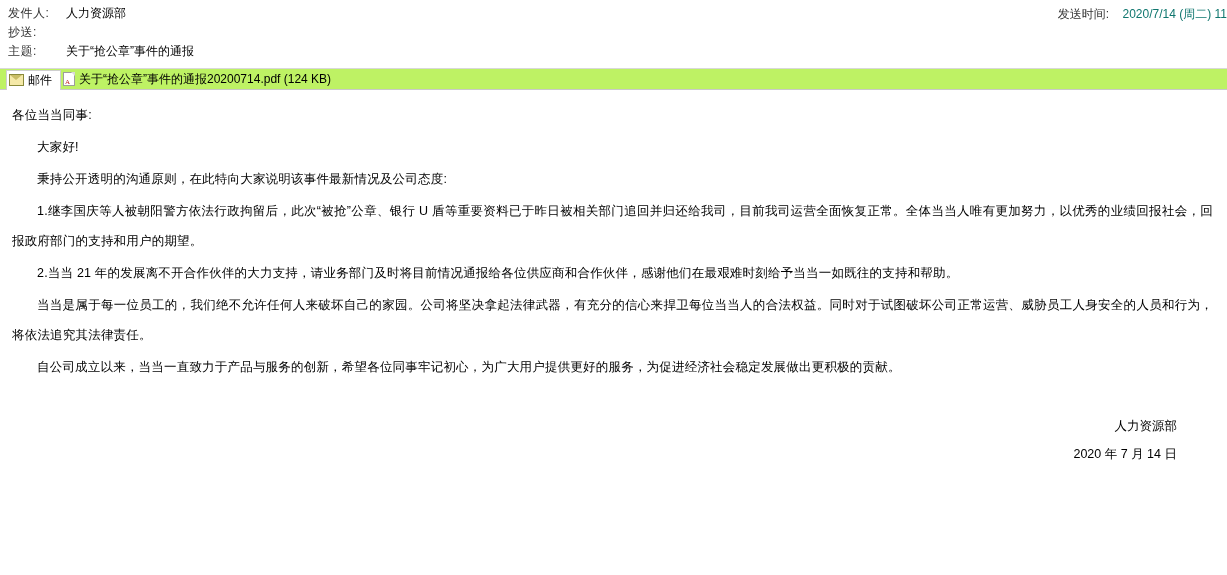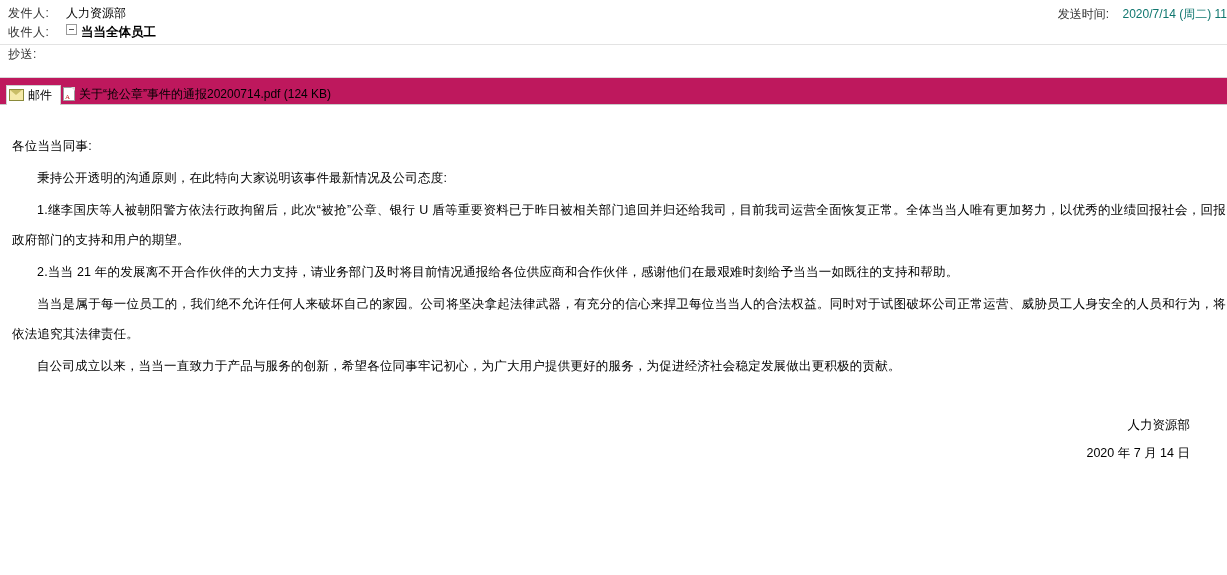--- a/index.html
+++ b/index.html
@@ -81,25 +81,25 @@
   .sendtime .st-value {
     color: #0f766e;
   }
 
   
   .attach-bar {
     display: flex;
     align-items: center;
     gap: 0px;
     height: 20px;
-    background: #be185d;
+    background: #bef264;
     border-top: 1px solid #d8d8d8;
     border-bottom: 1px solid #c9c9c9;
-    padding: 6px 0 0 6px;
-    margin-top: 13px;
+    padding: 0 0 0 6px;
+    margin-top: 7px;
   }
   .attach-item {
     display: flex;
     align-items: center;
     height: 22px;
     padding: 0 8px 0 2px;
     font-size: 12px;
     white-space: nowrap;
   }
   .attach-item.active {
@@ -149,25 +149,24 @@
     position: absolute;
     left: 1px; bottom: -1px;
     font-size: 7px;
     color: #c02020;
     font-family: "Liberation Serif", serif;
     line-height: 8px;
   }
 
   
   .mail-body {
-    padding: 10px 1px 0 12px;
+    padding: 10px 14px 0 12px;
     font-size: 12.5px;
     line-height: 30px;
     color: #000000;
-    margin-top: 16px;
   }
   .mail-body p {
     margin: 0 0 2px 0;
     text-align: justify;
     letter-spacing: 0.2px;
   }
   .p-indent {
     text-indent: 2em;
   }
   .p-noindent {
@@ -184,51 +183,51 @@
 </head>
 <body>
 
 <div class="mail-header">
 
   <div class="hdr-row">
     <span class="hdr-label">发件人:</span>
     <span class="hdr-value">人力资源部</span>
   </div>
 
-  <div class="hdr-row recipients">
-    <span class="hdr-label">收件人:</span>
-    <span class="expander"></span>
-    <span class="hdr-value bold">当当全体员工</span>
-  </div>
 
   <div class="hdr-row">
     <span class="hdr-label">抄送:</span>
     <span class="hdr-value"></span>
   </div>
 
+  <div class="hdr-row">
+    <span class="hdr-label">主题:</span>
+    <span class="hdr-value">关于“抢公章”事件的通报</span>
+  </div>
 
   <div class="sendtime">
     <span class="st-label">发送时间:</span>
     <span class="st-value">2020/7/14 (周二) 11</span>
   </div>
 </div>
 
 <div class="attach-bar">
   <div class="attach-item active">
     <span class="mail-icon"></span>
     <span>邮件</span>
   </div>
   <div class="attach-item">
     <span class="pdf-icon"></span>
     <span>关于“抢公章”事件的通报20200714.pdf (124 KB)</span>
   </div>
 </div>
 
 <div class="mail-body">
   <p class="p-noindent">各位当当同事:</p>
+  <p class="p-indent">大家好!</p>
   <p class="p-indent">秉持公开透明的沟通原则，在此特向大家说明该事件最新情况及公司态度:</p>
   <p class="p-indent">1.继李国庆等人被朝阳警方依法行政拘留后，此次“被抢”公章、银行 U 盾等重要资料已于昨日被相关部门追回并归还给我司，目前我司运营全面恢复正常。全体当当人唯有更加努力，以优秀的业绩回报社会，回报政府部门的支持和用户的期望。</p>
   <p class="p-indent">2.当当 21 年的发展离不开合作伙伴的大力支持，请业务部门及时将目前情况通报给各位供应商和合作伙伴，感谢他们在最艰难时刻给予当当一如既往的支持和帮助。</p>
   <p class="p-indent">当当是属于每一位员工的，我们绝不允许任何人来破坏自己的家园。公司将坚决拿起法律武器，有充分的信心来捍卫每位当当人的合法权益。同时对于试图破坏公司正常运营、威胁员工人身安全的人员和行为，将依法追究其法律责任。</p>
   <p class="p-indent">自公司成立以来，当当一直致力于产品与服务的创新，希望各位同事牢记初心，为广大用户提供更好的服务，为促进经济社会稳定发展做出更积极的贡献。</p>
 
   <div class="sign-block">
     <div>人力资源部</div>
     <div>2020 年 7 月 14 日</div>
   </div>

